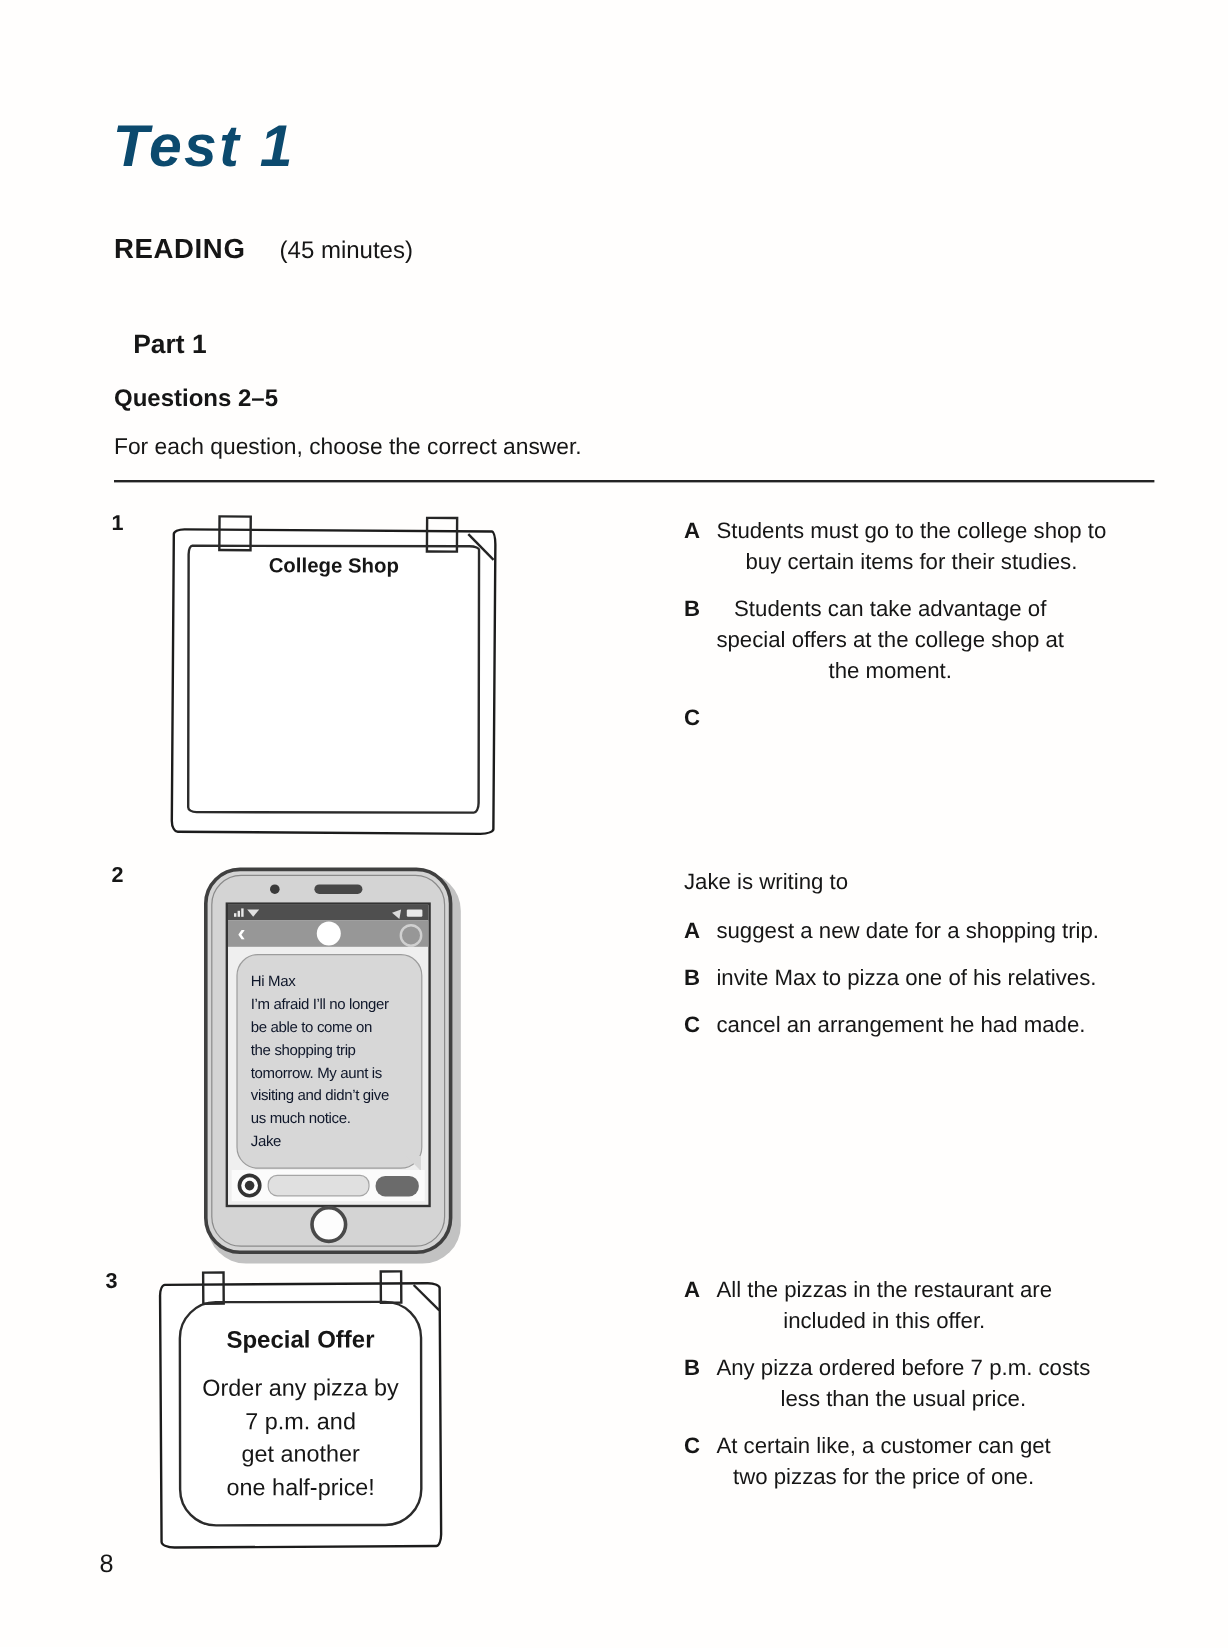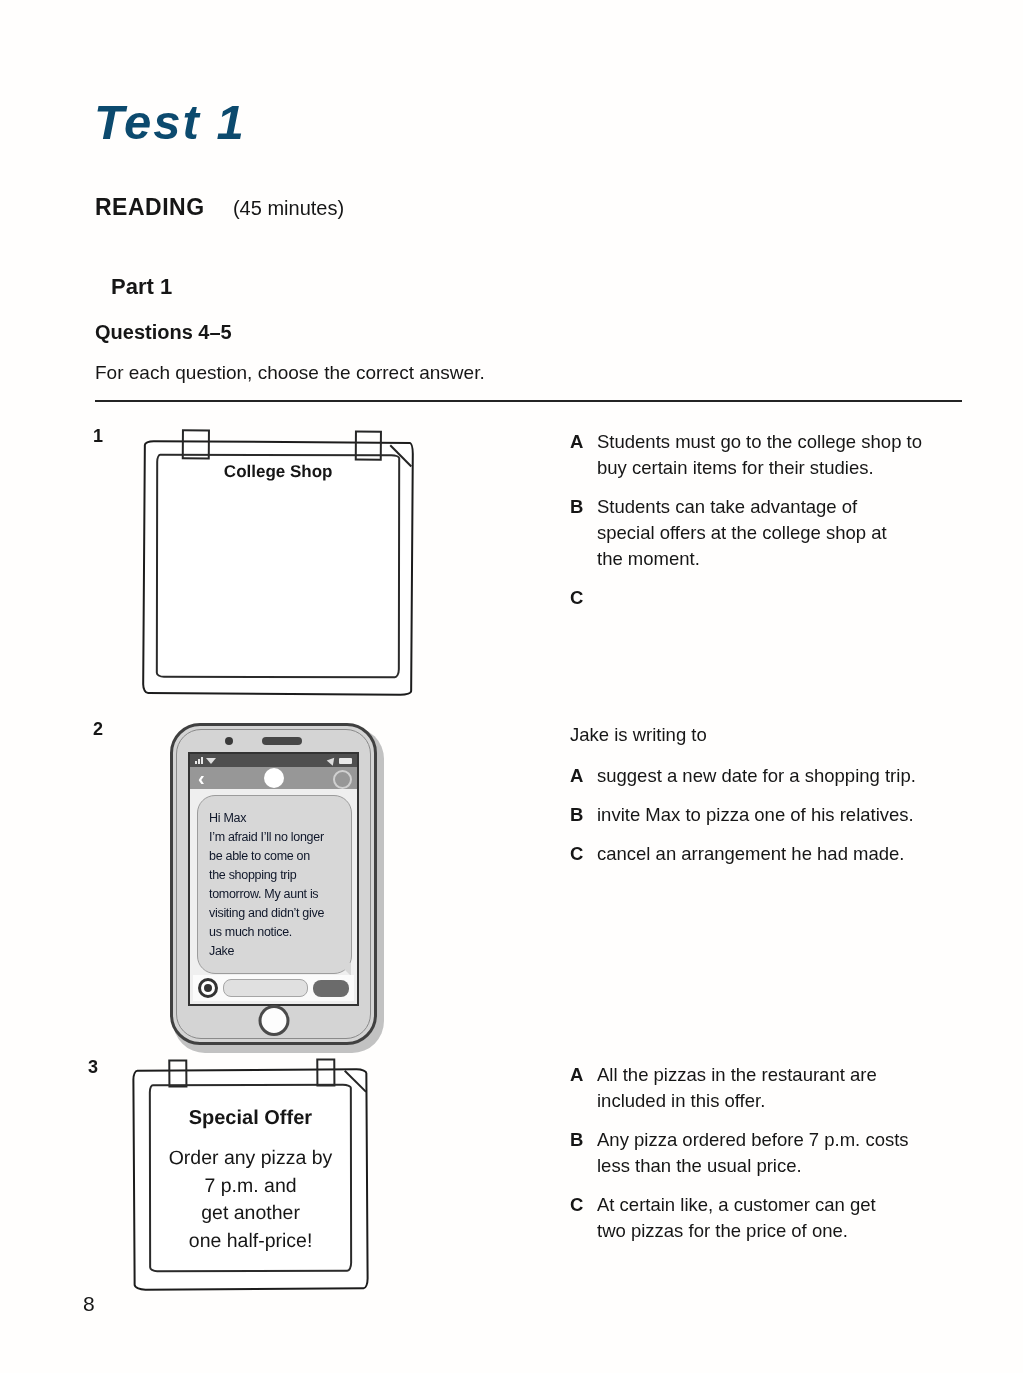--- a/index.html
+++ b/index.html
@@ -18,33 +18,33 @@
   .q-range { left:95px; top:321px; font-size:20px; font-weight:bold; }
   .instruction { left:95px; top:362px; font-size:19px; }
   .divider { left:95px; top:400px; width:867px; height:2px; background:#242424; }
 
   
   .qnum { font-size:18px; font-weight:bold; }
   .stem { left:570px; top:724px; font-size:18.5px; }
   .opt-col { left:570px; width:420px; }
   .option { display:flex; margin-bottom:13px; font-size:18.5px; line-height:26px; }
   .letter { font-weight:bold; width:27px; flex:none; }
-  .otext { white-space:pre-line; }
+  .otext { white-space:pre-line;text-align:center; }
   .pagenum { left:83px; top:1292px; font-size:21px; }
 
   
   .notice { background:#fff; border:2px solid #1c1c1c; }
   .notice1 { left:143px; top:441px; width:266px; height:250px;
              border-radius:10px 4px 12px 6px / 5px 12px 5px 10px; transform:rotate(0.4deg); }
   .notice3 { left:133px; top:1069px; width:231px; height:217px;
              border-radius:5px 11px 5px 12px / 10px 5px 11px 6px; transform:rotate(-0.35deg); }
   .notice-inner { position:absolute; border:2px solid #2b2b2b; text-align:center;
              border-radius:4px 9px 5px 8px / 8px 4px 9px 5px; }
   .notice1 .notice-inner { inset:11px 11px 15px 11px; padding:6px 2px; transform:rotate(-0.3deg); }
-  .notice3 .notice-inner { inset:13px 14px 16px 14px; padding:20px 2px; transform:rotate(0.25deg); }
+  .notice3 .notice-inner { inset:13px 14px 16px 14px; padding:20px 2px; transform:rotate(0.25deg);border-radius:31px; }
   .n1-title { font-size:17px; font-weight:bold; margin-bottom:2px; }
   .n1-body  { font-size:16px; line-height:21.5px; white-space:pre-line; font-weight:500; }
   .n3-title { font-size:20px; font-weight:bold; margin-bottom:15px; }
   .n3-body  { font-size:19.5px; line-height:27.5px; white-space:pre-line; }
   .tape { position:absolute; border:2px solid #262626; background:transparent; }
   .fold { position:absolute; width:30px; height:2px; background:#242424; transform:rotate(45deg); }
 
   
   .phone { left:170px; top:723px; width:201px; height:316px; background:#d4d4d4;
            border:3px solid #404040; border-radius:30px; box-shadow:5px 6px 0 2px #c2c2c2; }
@@ -79,21 +79,21 @@
 <body>
 
 <div class="page">
 
   <div class="abs test-title">Test 1</div>
   <div class="abs section-line">
     <span class="section-name">READING</span>
     <span class="section-time">(45 minutes)</span>
   </div>
   <div class="abs part-title">Part 1</div>
-  <div class="abs q-range">Questions 4–5</div>
+  <div class="abs q-range">Questions 2–5</div>
   <div class="abs instruction">For each question, choose the correct answer.</div>
   <div class="abs divider"></div>
 
   <div class="abs qnum" style="left:93px; top:426px;">1</div>
   <div class="abs notice notice1">
     <div class="tape" style="left:36px; top:-13px; width:24px; height:26px;"></div>
     <div class="tape" style="left:209px; top:-13px; width:23px; height:26px;"></div>
     <div class="fold" style="right:-4px; top:11px;"></div>
     <div class="notice-inner">
       <div class="n1-title">College Shop</div>

